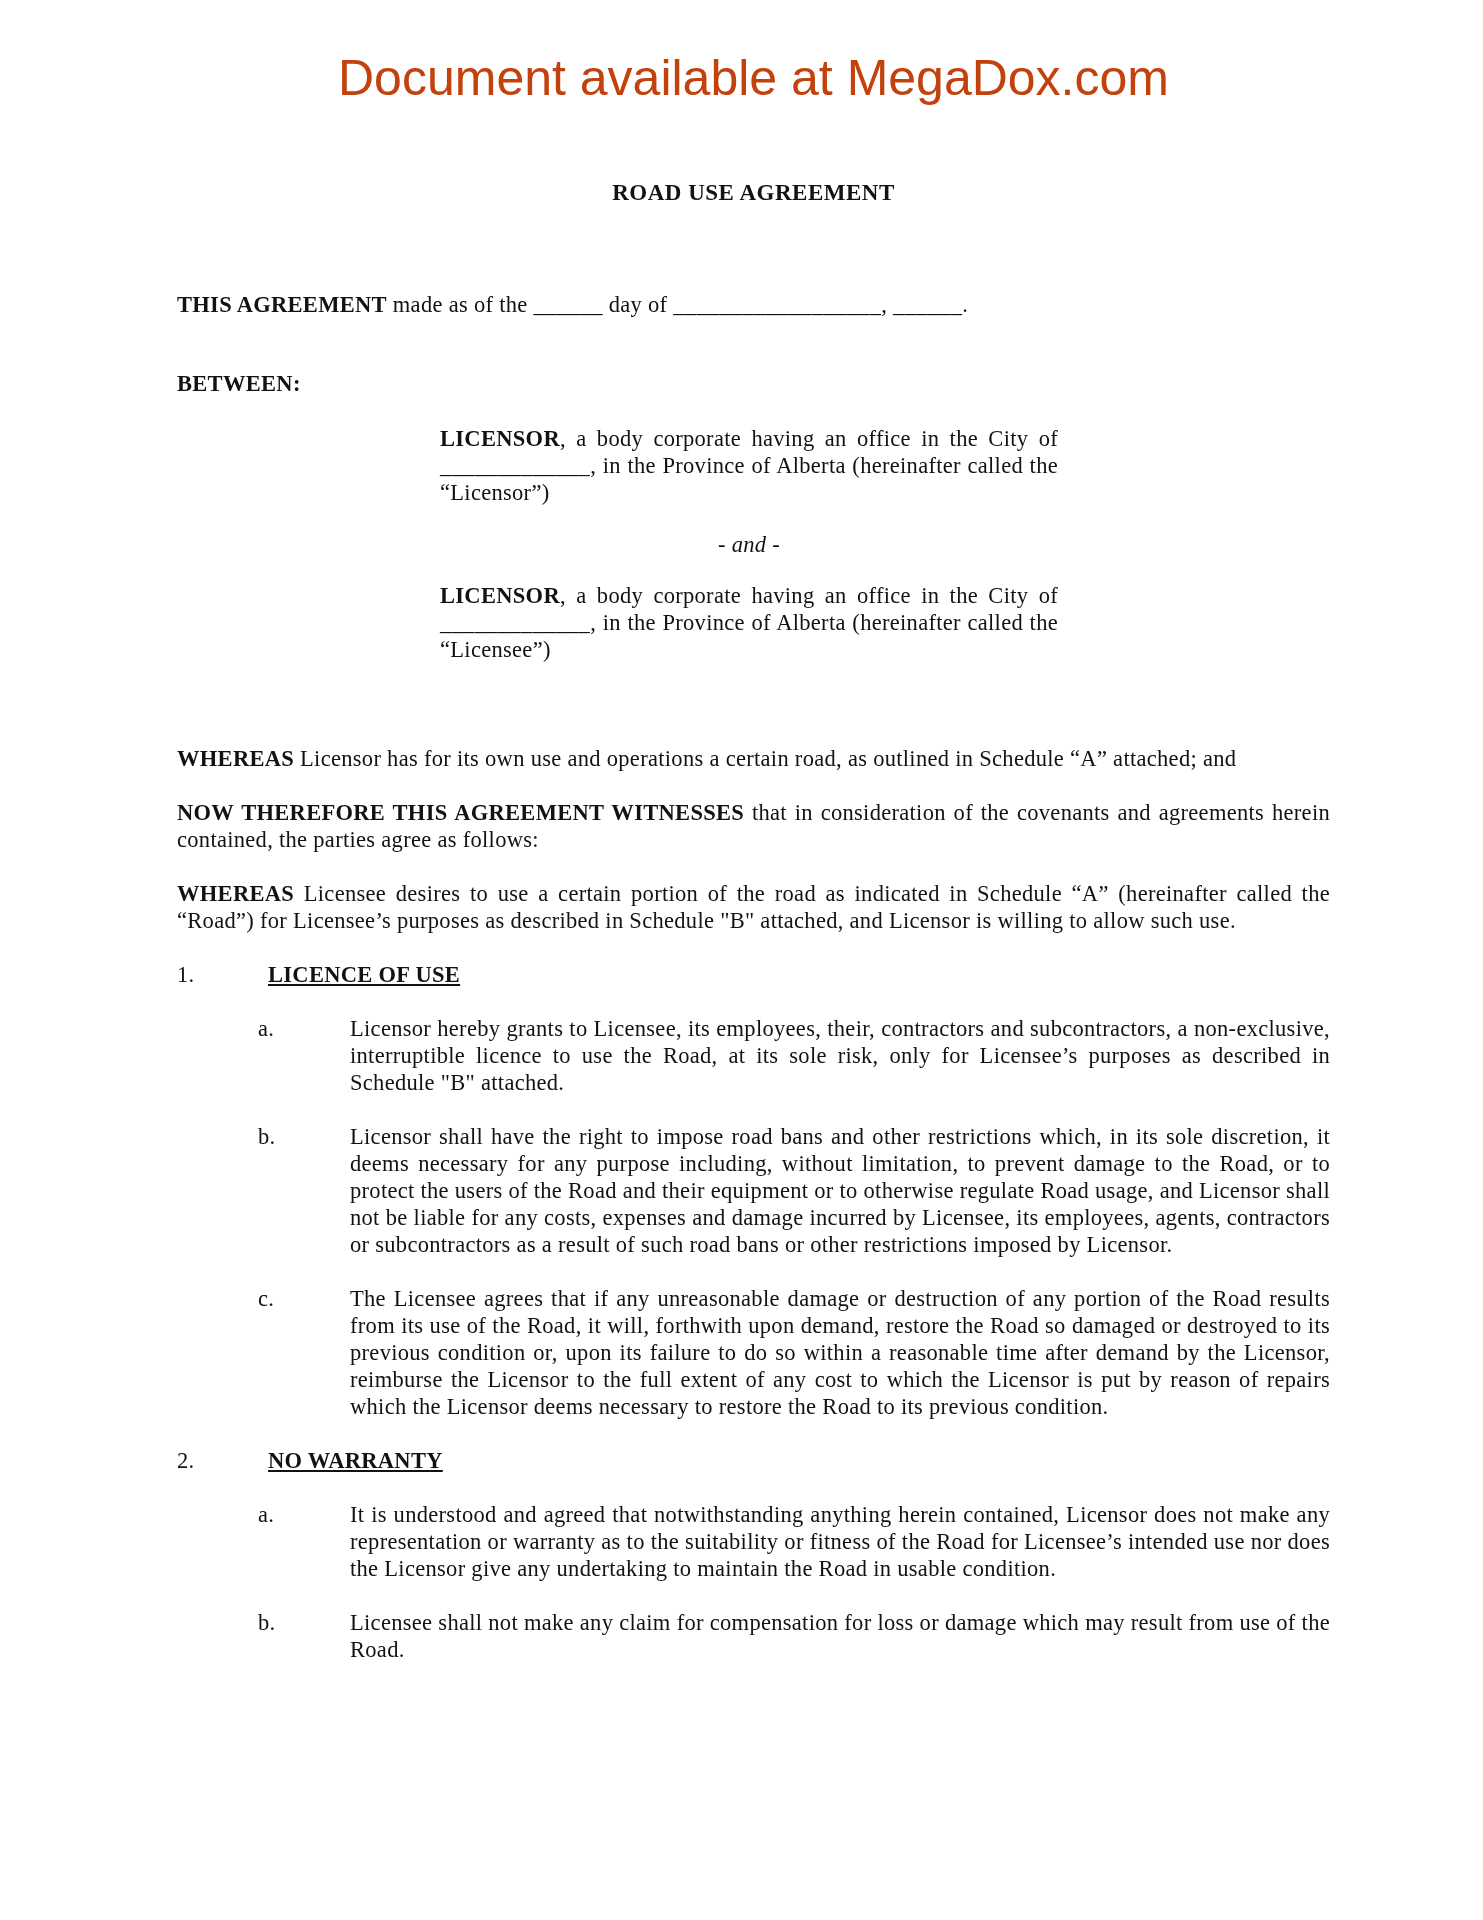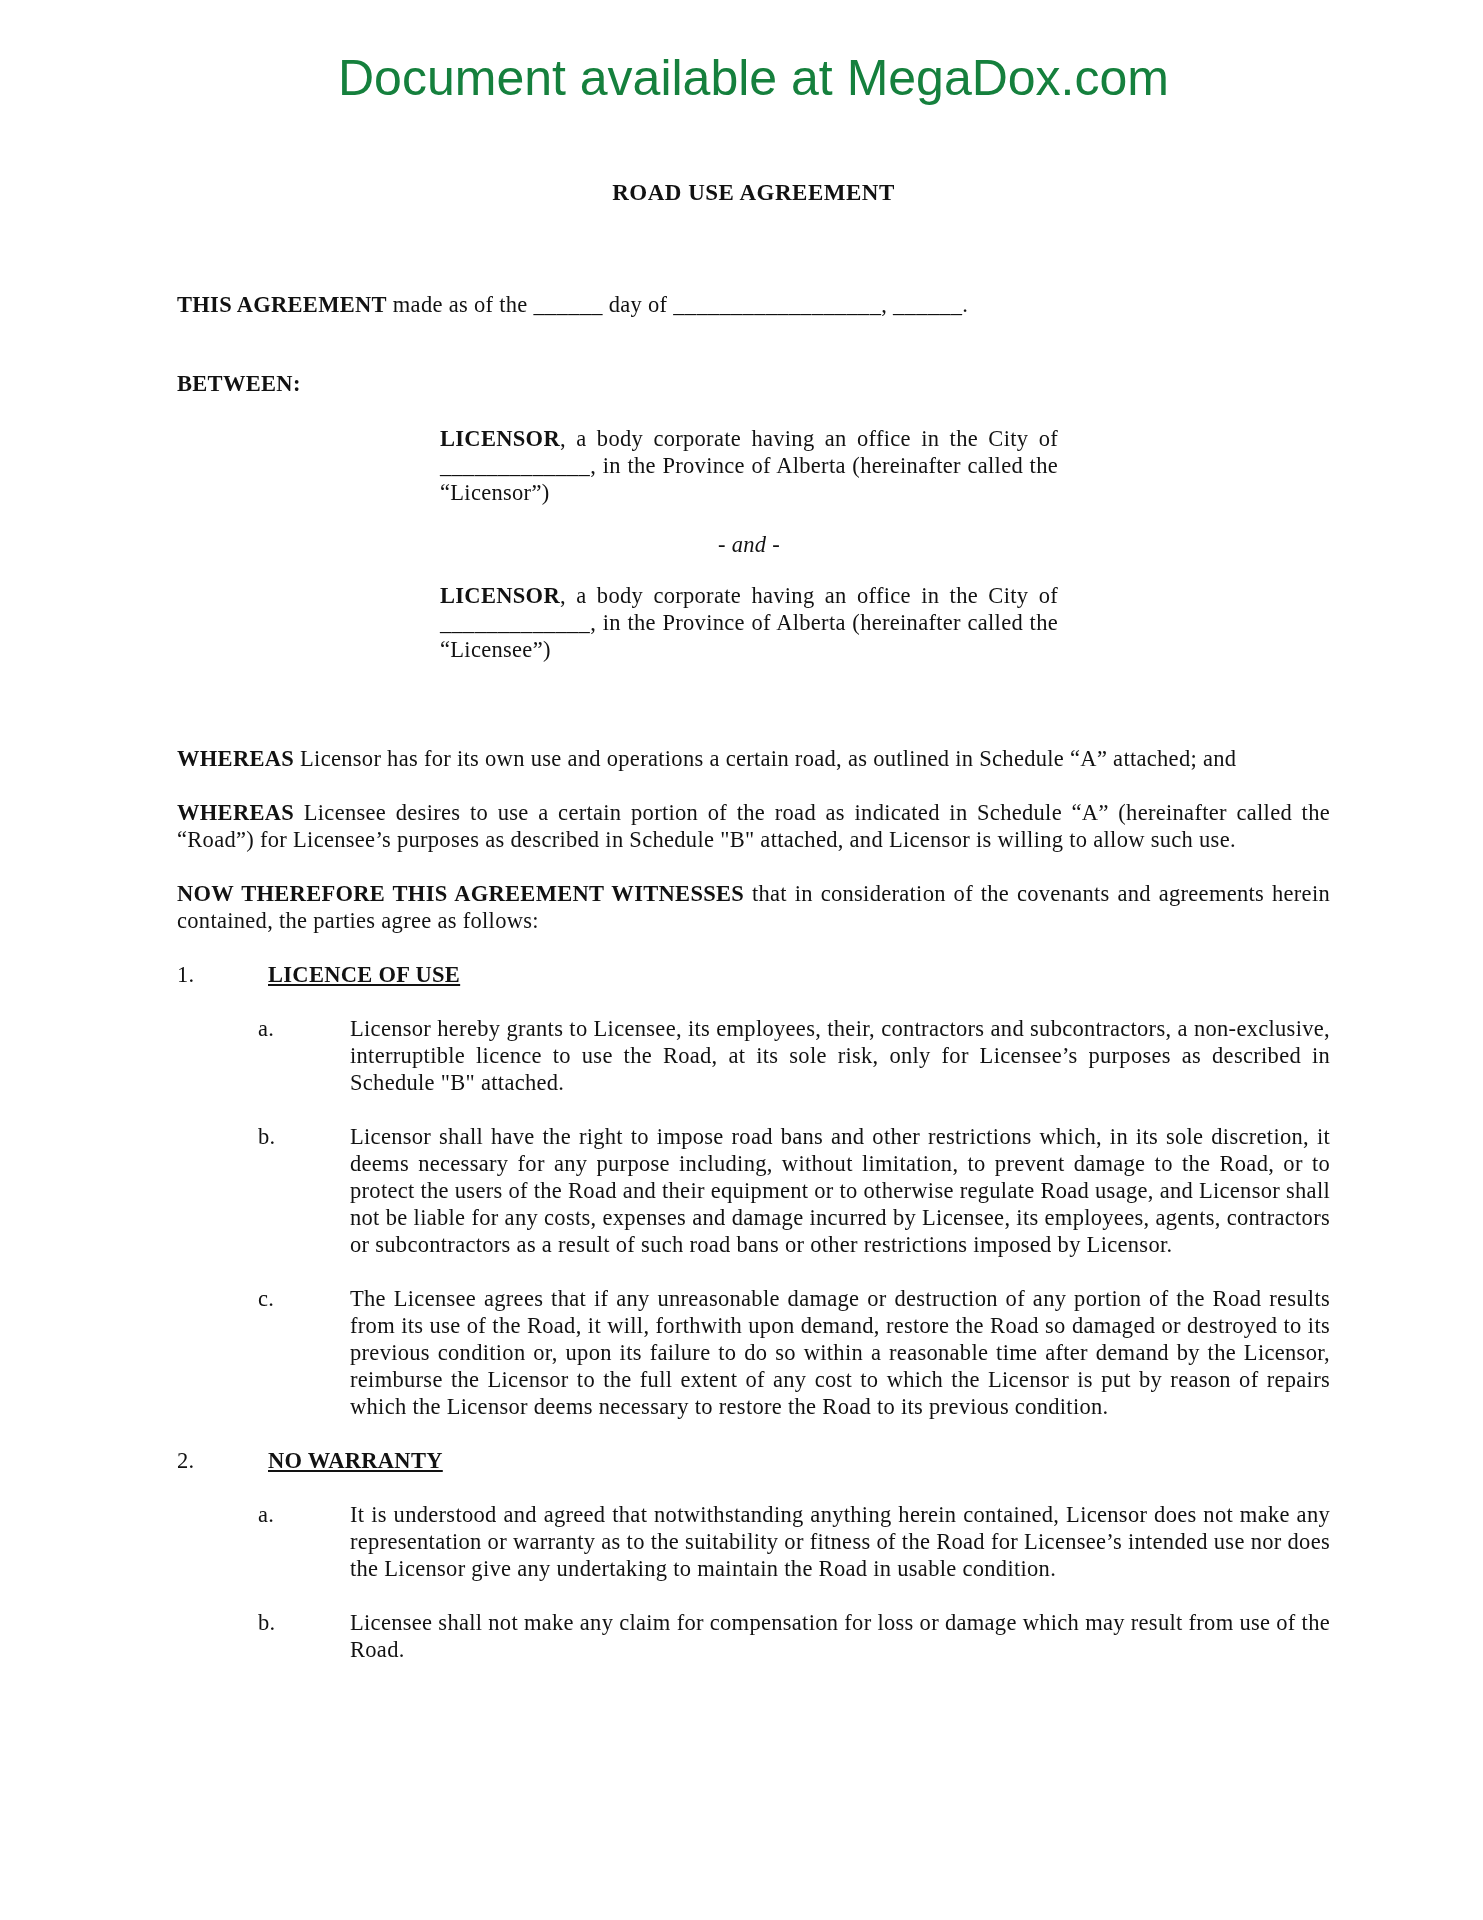--- a/index.html
+++ b/index.html
@@ -15,21 +15,21 @@
     font-size: 22.5px;
     line-height: 27px;
     color: #121212;
     letter-spacing: 0.3px;
     overflow: hidden;
   }
   .watermark {
     font-family: "Liberation Sans", "DejaVu Sans", sans-serif;
     font-size: 50px;
     line-height: 50px;
-    color: #15803d;
+    color: #c2410c;
     text-align: center;
     letter-spacing: 0px;
   }
   .title {
     margin: 72px 0 0 0;
     font-size: 23px;
     line-height: 36px;
     font-weight: bold;
     text-align: center;
     letter-spacing: 0.5px;
@@ -82,23 +82,23 @@
   <p class="between b">BETWEEN:</p>
 
   <div class="party"><span class="b">LICENSOR</span><span>, a body corporate having an office in the City of _____________, in the Province of Alberta (hereinafter called the “Licensor”)</span></div>
 
   <div class="and-sep">- and -</div>
 
   <div class="party second"><span class="b">LICENSOR</span><span>, a body corporate having an office in the City of _____________, in the Province of Alberta (hereinafter called the “Licensee”)</span></div>
 
   <p class="recital first-recital"><span class="b">WHEREAS</span><span> Licensor has for its own use and operations a certain road, as outlined in Schedule “A” attached; and</span></p>
 
+  <p class="recital"><span class="b">NOW THEREFORE THIS AGREEMENT WITNESSES</span><span> that in consideration of the covenants and agreements herein contained, the parties agree as follows:</span></p>
+
   <p class="recital"><span class="b">WHEREAS</span><span> Licensee desires to use a certain portion of the road as indicated in Schedule “A” (hereinafter called the “Road”) for Licensee’s purposes as described in Schedule "B" attached, and Licensor is willing to allow such use.</span></p>
-
-  <p class="recital"><span class="b">NOW THEREFORE THIS AGREEMENT WITNESSES</span><span> that in consideration of the covenants and agreements herein contained, the parties agree as follows:</span></p>
 
   <div class="sec-head">
     <span class="sec-num">1.</span>
     <span class="sec-title">LICENCE OF USE</span>
   </div>
 
   <div class="item">
     <span class="item-marker">a.</span>
     <span class="item-text">Licensor hereby grants to Licensee, its employees, their, contractors and subcontractors, a non-exclusive, interruptible licence to use the Road, at its sole risk, only for Licensee’s purposes as described in Schedule "B" attached.</span>
   </div>

